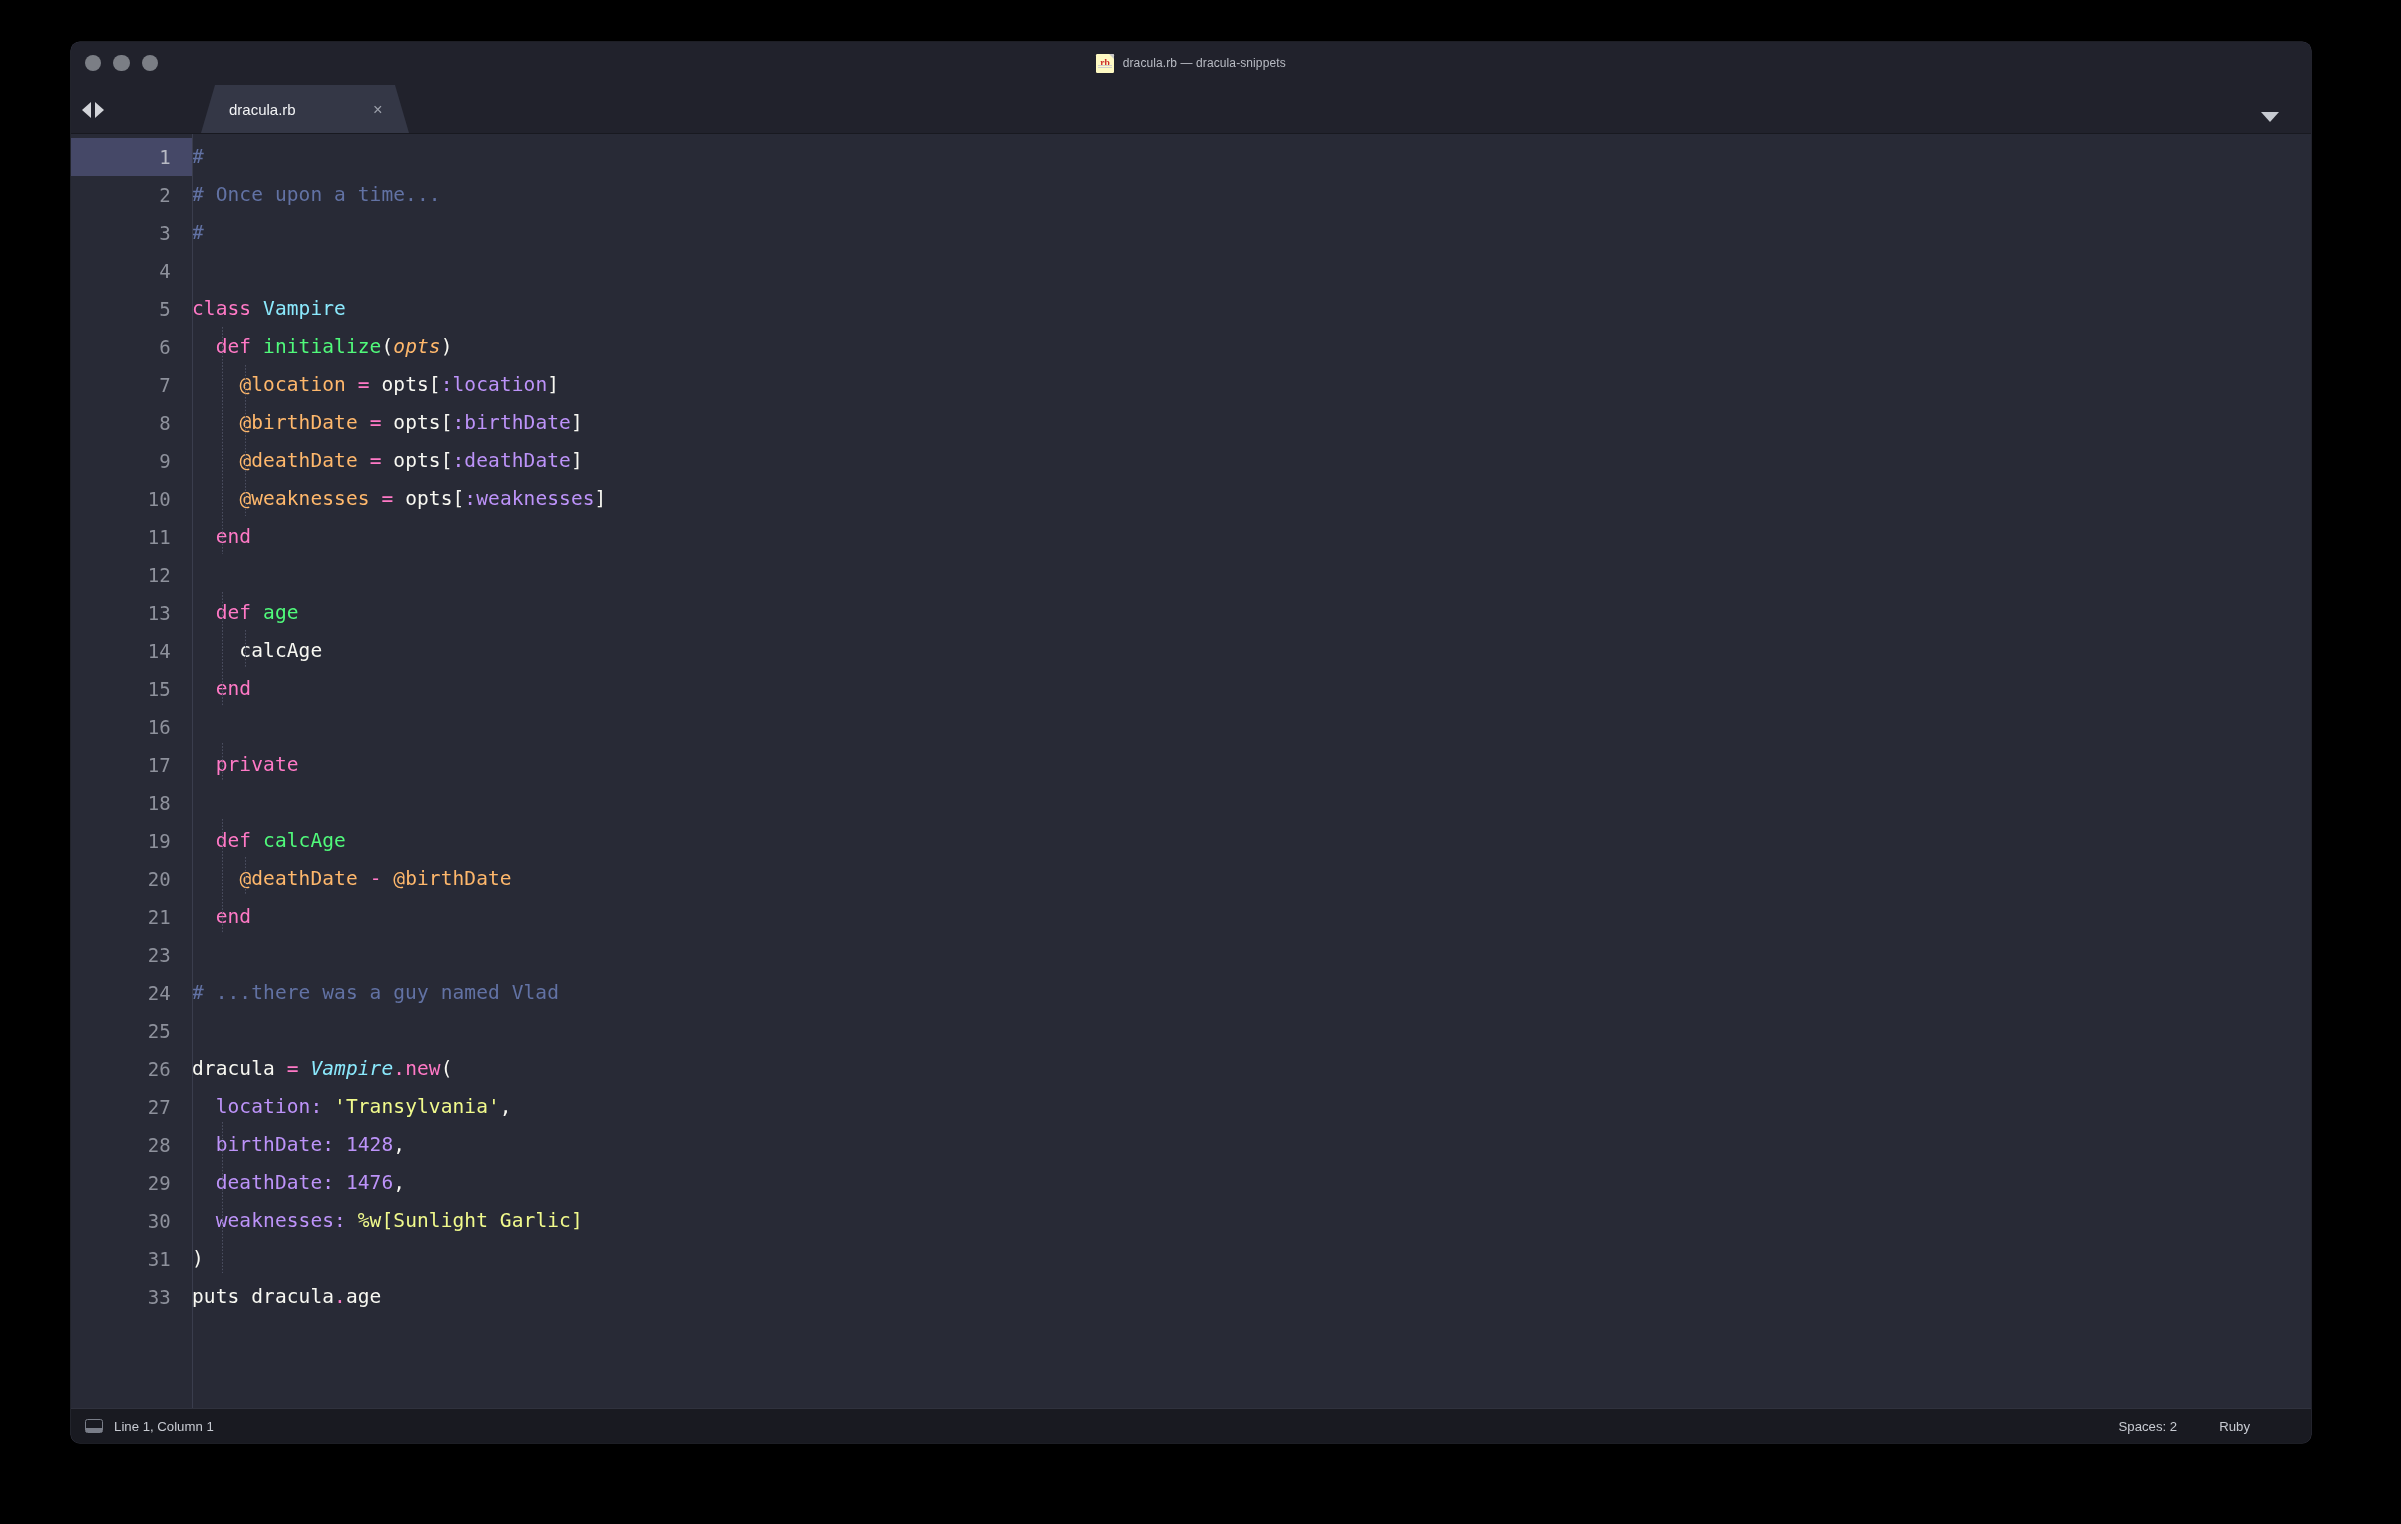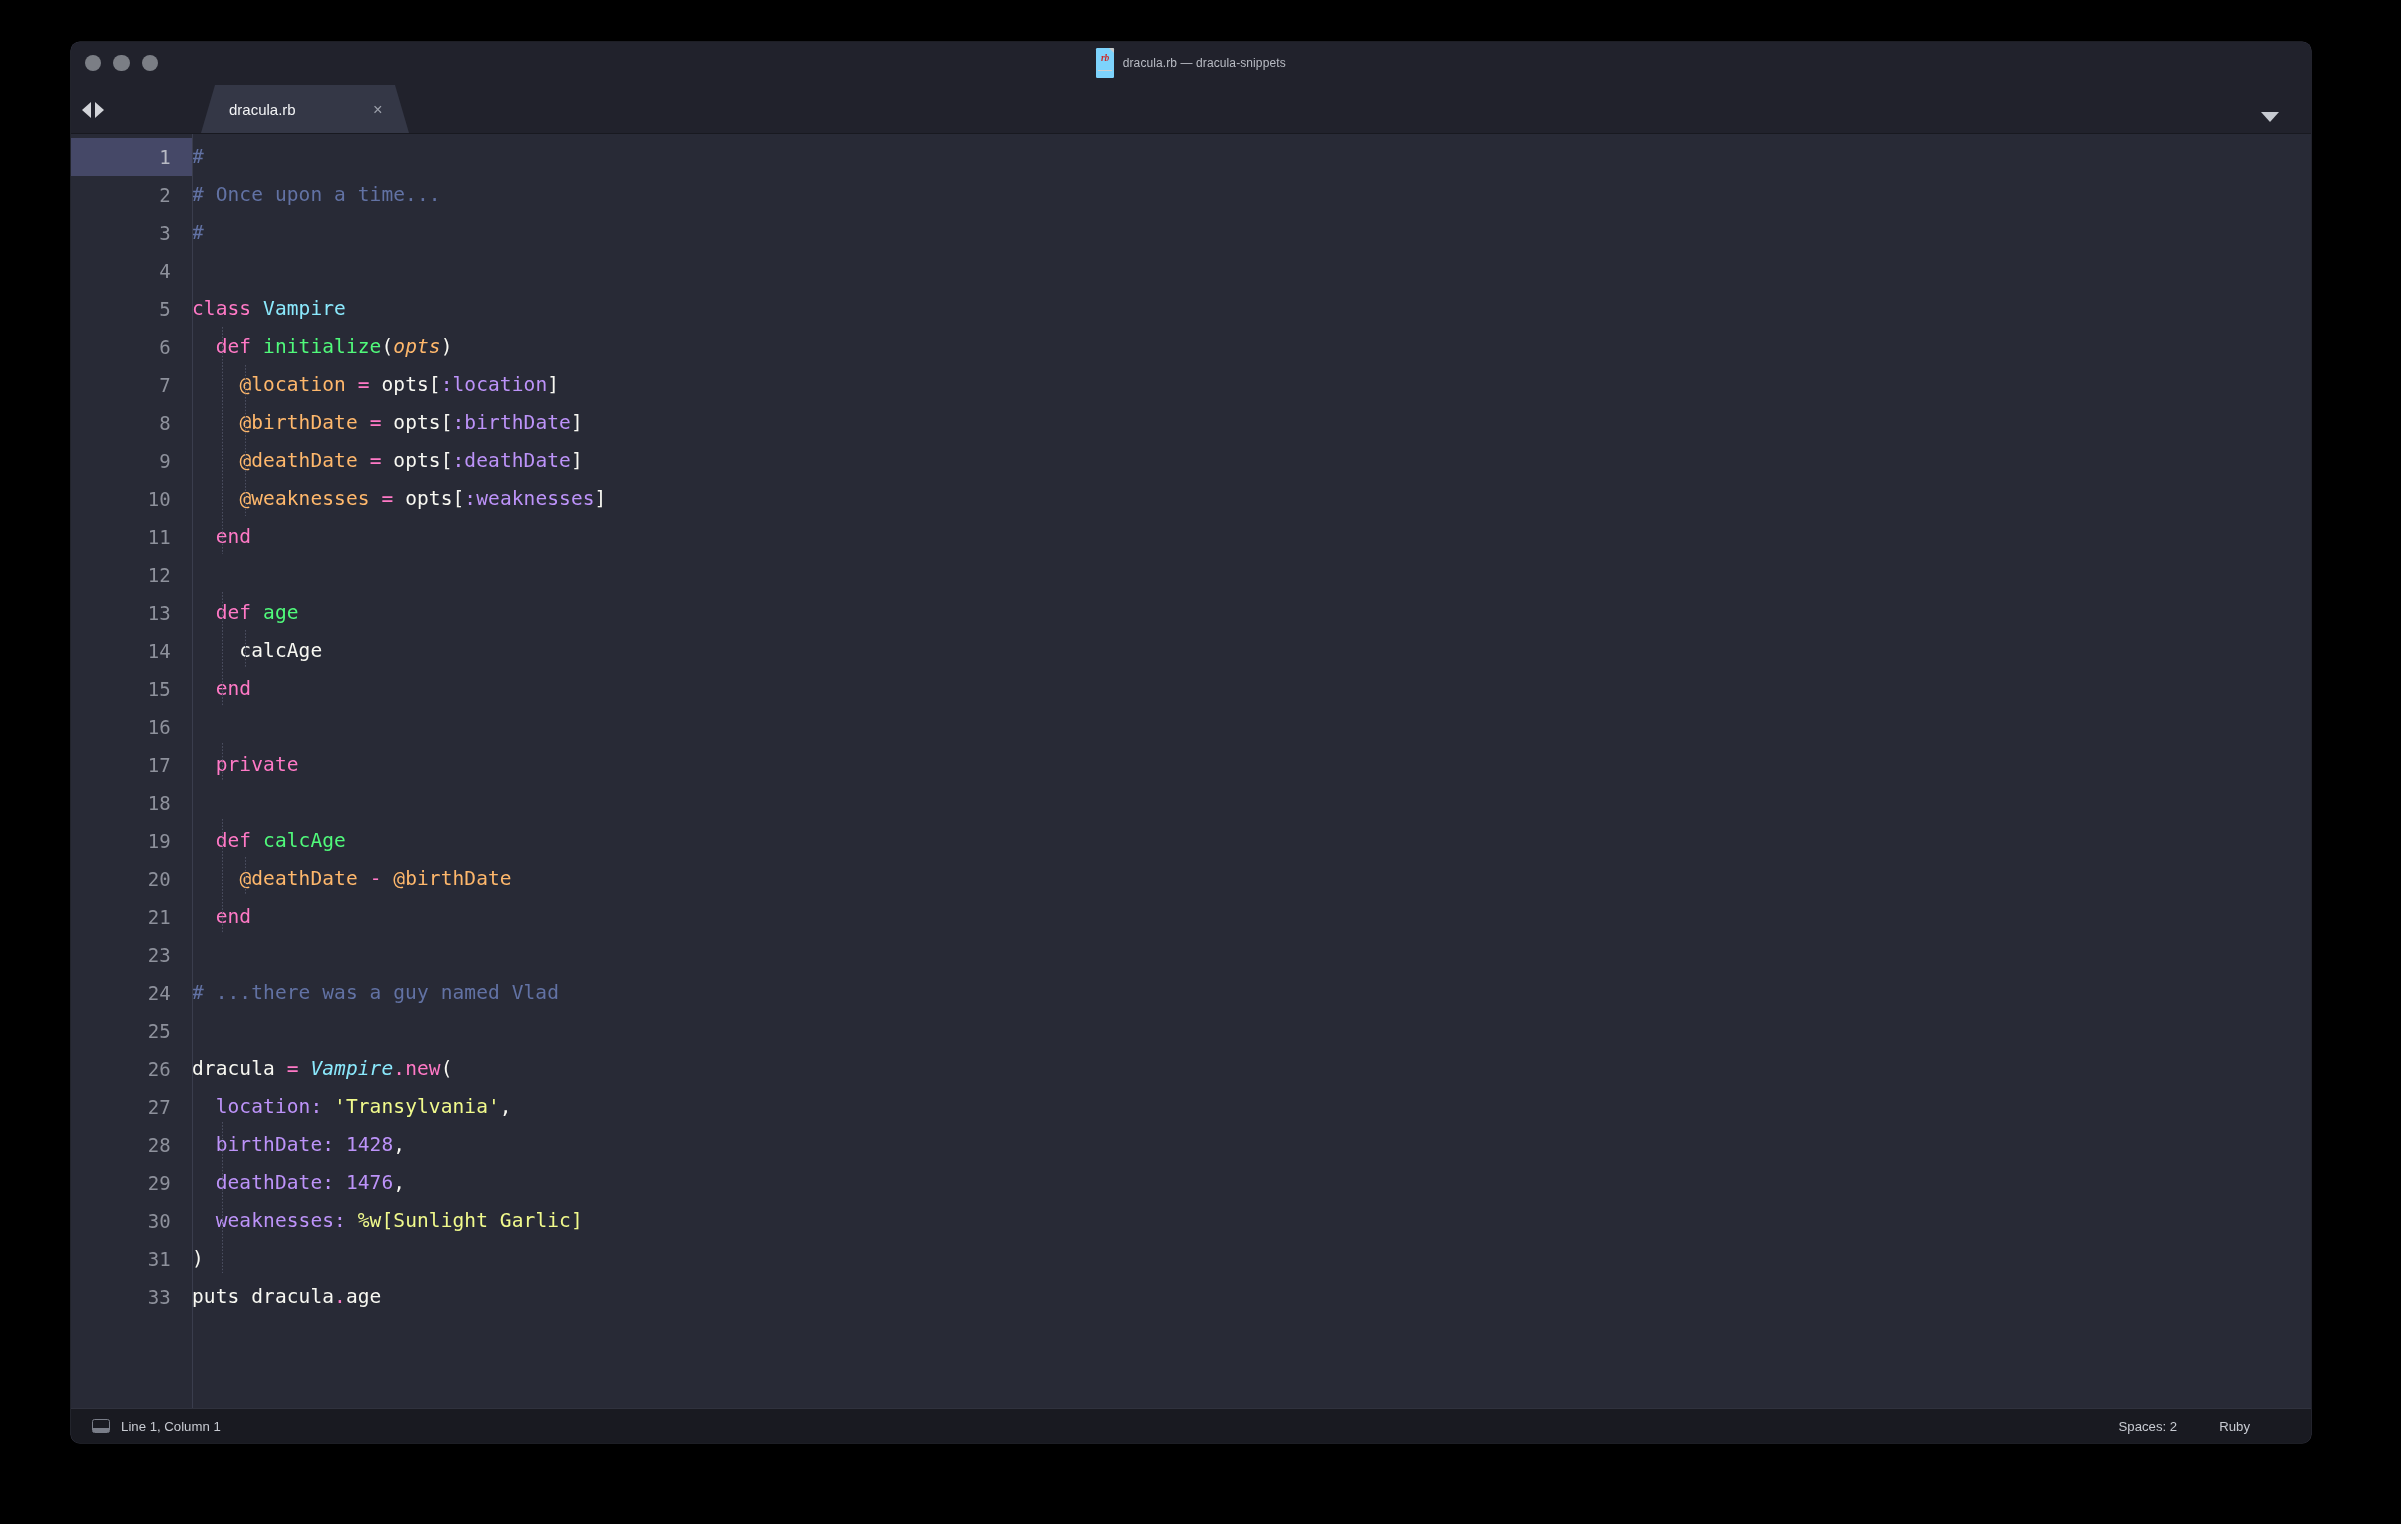--- a/index.html
+++ b/index.html
@@ -58,27 +58,26 @@
     top: 0;
     height: 42px;
     display: flex;
     align-items: center;
     justify-content: center;
     gap: 8.8px;
     pointer-events: none;
   }
   .rb-file-icon {
     width: 17.7px;
-    height: 30px;
-    position: relative;
-    background: #7dd3fc;
+    height: 19px;
+    position: relative;
+    background: #fef9c3;
     border-radius: 1.3px;
     flex: 0 0 auto;
     overflow: hidden;
-    font-style: italic;
   }
   .rb-file-icon::before {
     content: "";
     position: absolute;
     top: 0; right: 0;
     border-left: 5.7px solid transparent;
     border-top: 5.7px solid #c9c9c9;
   }
   .rb-file-icon .rb-text {
     position: absolute;
@@ -291,21 +290,21 @@
     border-top: 0.6px solid #30323e;
     display: flex;
     align-items: center;
     font-size: 13.2px;
     color: #c8cbd2;
   }
   .status-left {
     display: flex;
     align-items: center;
     gap: 11.4px;
-    margin-left: 21px;
+    margin-left: 14px;
   }
   .panel-icon {
     width: 17.7px;
     height: 14px;
     border: 1.9px solid #797d88;
     border-radius: 2.5px;
     position: relative;
     flex: 0 0 auto;
   }
   .panel-icon::after {

